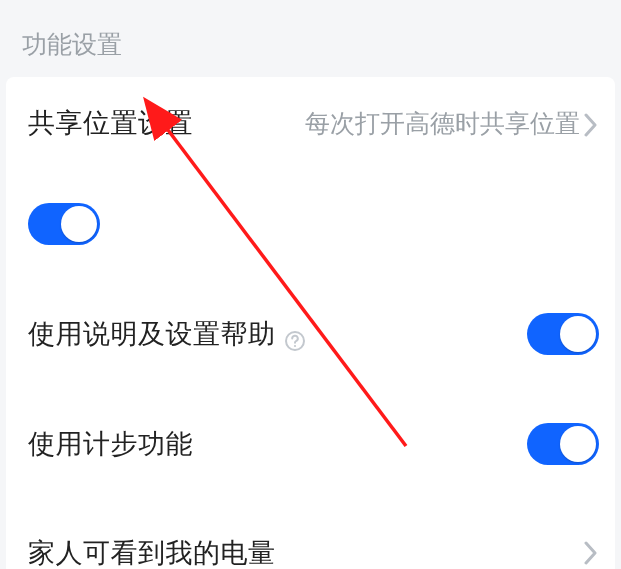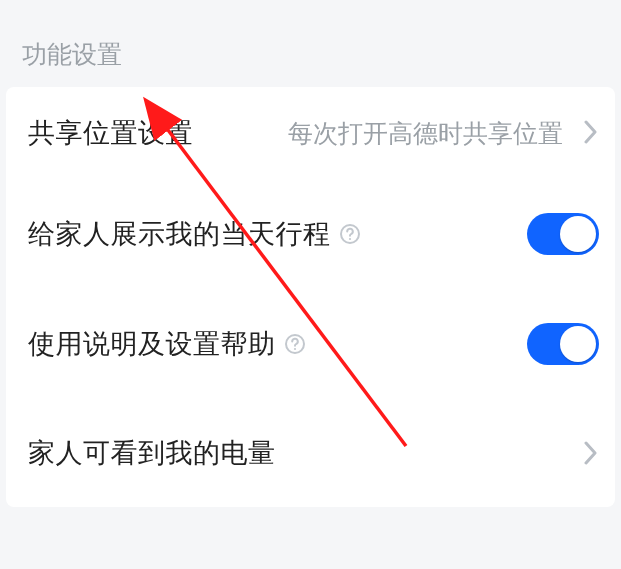--- a/index.html
+++ b/index.html
@@ -6,64 +6,63 @@
     margin: 0;
     padding: 0;
     width: 621px;
     height: 569px;
     background: #f5f6f8;
     font-family: -apple-system, "PingFang SC", "Helvetica Neue", Arial, sans-serif;
     overflow: hidden;
     position: relative;
   }
   .section-title {
-    padding: 14px 22px 10px 22px;
+    padding: 28px 22px 10px 22px;
     color: #9aa0a6;
     font-size: 25px;
-    margin-top: 24px;
   }
   .card {
     background: #ffffff;
     margin: 6px 6px 0 6px;
     border-radius: 8px;
     padding: 0 0;
   }
   .row {
     display: flex;
     align-items: center;
     justify-content: space-between;
     padding: 26px 16px 26px 22px;
     min-height: 40px;
   }
   .row.tall {
     padding-top: 34px;
     padding-bottom: 34px;
   }
   .row .left {
     display: flex;
-    align-items: center;
+    align-items: flex-end;
     gap: 6px;
   }
   .row .left .label {
     color: #222;
     font-size: 27px;
     letter-spacing: 0.5px;
   }
   .row .left .help {
     margin-left: 2px;
     display: inline-flex;
     align-items: center;
     justify-content: center;
     width: 22px;
     height: 22px;
   }
   .row .right {
     display: flex;
-    align-items: flex-start;
-    gap: 20px;
+    align-items: flex-end;
+    gap: 3px;
   }
   .row .right .value {
     color: #9aa0a6;
     font-size: 25px;
   }
   .chevron {
     display: inline-flex;
     align-items: center;
     justify-content: center;
     width: 16px;
@@ -112,30 +111,20 @@
       <span class="value">每次打开高德时共享位置</span>
       <span class="chevron">
         <svg width="14" height="28" viewBox="0 0 14 28">
             <polyline points="2,4 11,14 2,24" fill="none" stroke="#b8bdc4" stroke-width="3" stroke-linecap="round" stroke-linejoin="round"></polyline>
           </svg>
       </span>
     </div>
   </div>
 
   <div class="row tall">
-    <div class="left">
-      <span class="label">给家人展示我的当天行程</span>
-      <span class="help">
-        <svg width="22" height="22" viewBox="0 0 22 22">
-            <circle cx="11" cy="11" r="9" fill="none" stroke="#c3c8ce" stroke-width="2"></circle>
-            <path d="M8.2 8.5 a2.8 2.8 0 1 1 3.8 2.6 c-0.8 0.3 -1 0.9 -1 1.7" fill="none" stroke="#c3c8ce" stroke-width="2" stroke-linecap="round"></path>
-            <circle cx="11" cy="16" r="1.1" fill="#c3c8ce"></circle>
-          </svg>
-      </span>
-    </div>
     <div class="right">
       <div class="toggle">
         <div class="knob"></div>
       </div>
     </div>
   </div>
 
   <div class="row tall">
     <div class="left">
       <span class="label">使用说明及设置帮助</span>
@@ -147,20 +136,30 @@
           </svg>
       </span>
     </div>
     <div class="right">
       <div class="toggle">
         <div class="knob"></div>
       </div>
     </div>
   </div>
 
+  <div class="row tall">
+    <div class="left">
+      <span class="label">使用计步功能</span>
+    </div>
+    <div class="right">
+      <div class="toggle">
+        <div class="knob"></div>
+      </div>
+    </div>
+  </div>
 
   <div class="row tall">
     <div class="left">
       <span class="label">家人可看到我的电量</span>
     </div>
     <div class="right">
       <span class="chevron">
         <svg width="14" height="28" viewBox="0 0 14 28">
             <polyline points="2,4 11,14 2,24" fill="none" stroke="#b8bdc4" stroke-width="3" stroke-linecap="round" stroke-linejoin="round"></polyline>
           </svg>

